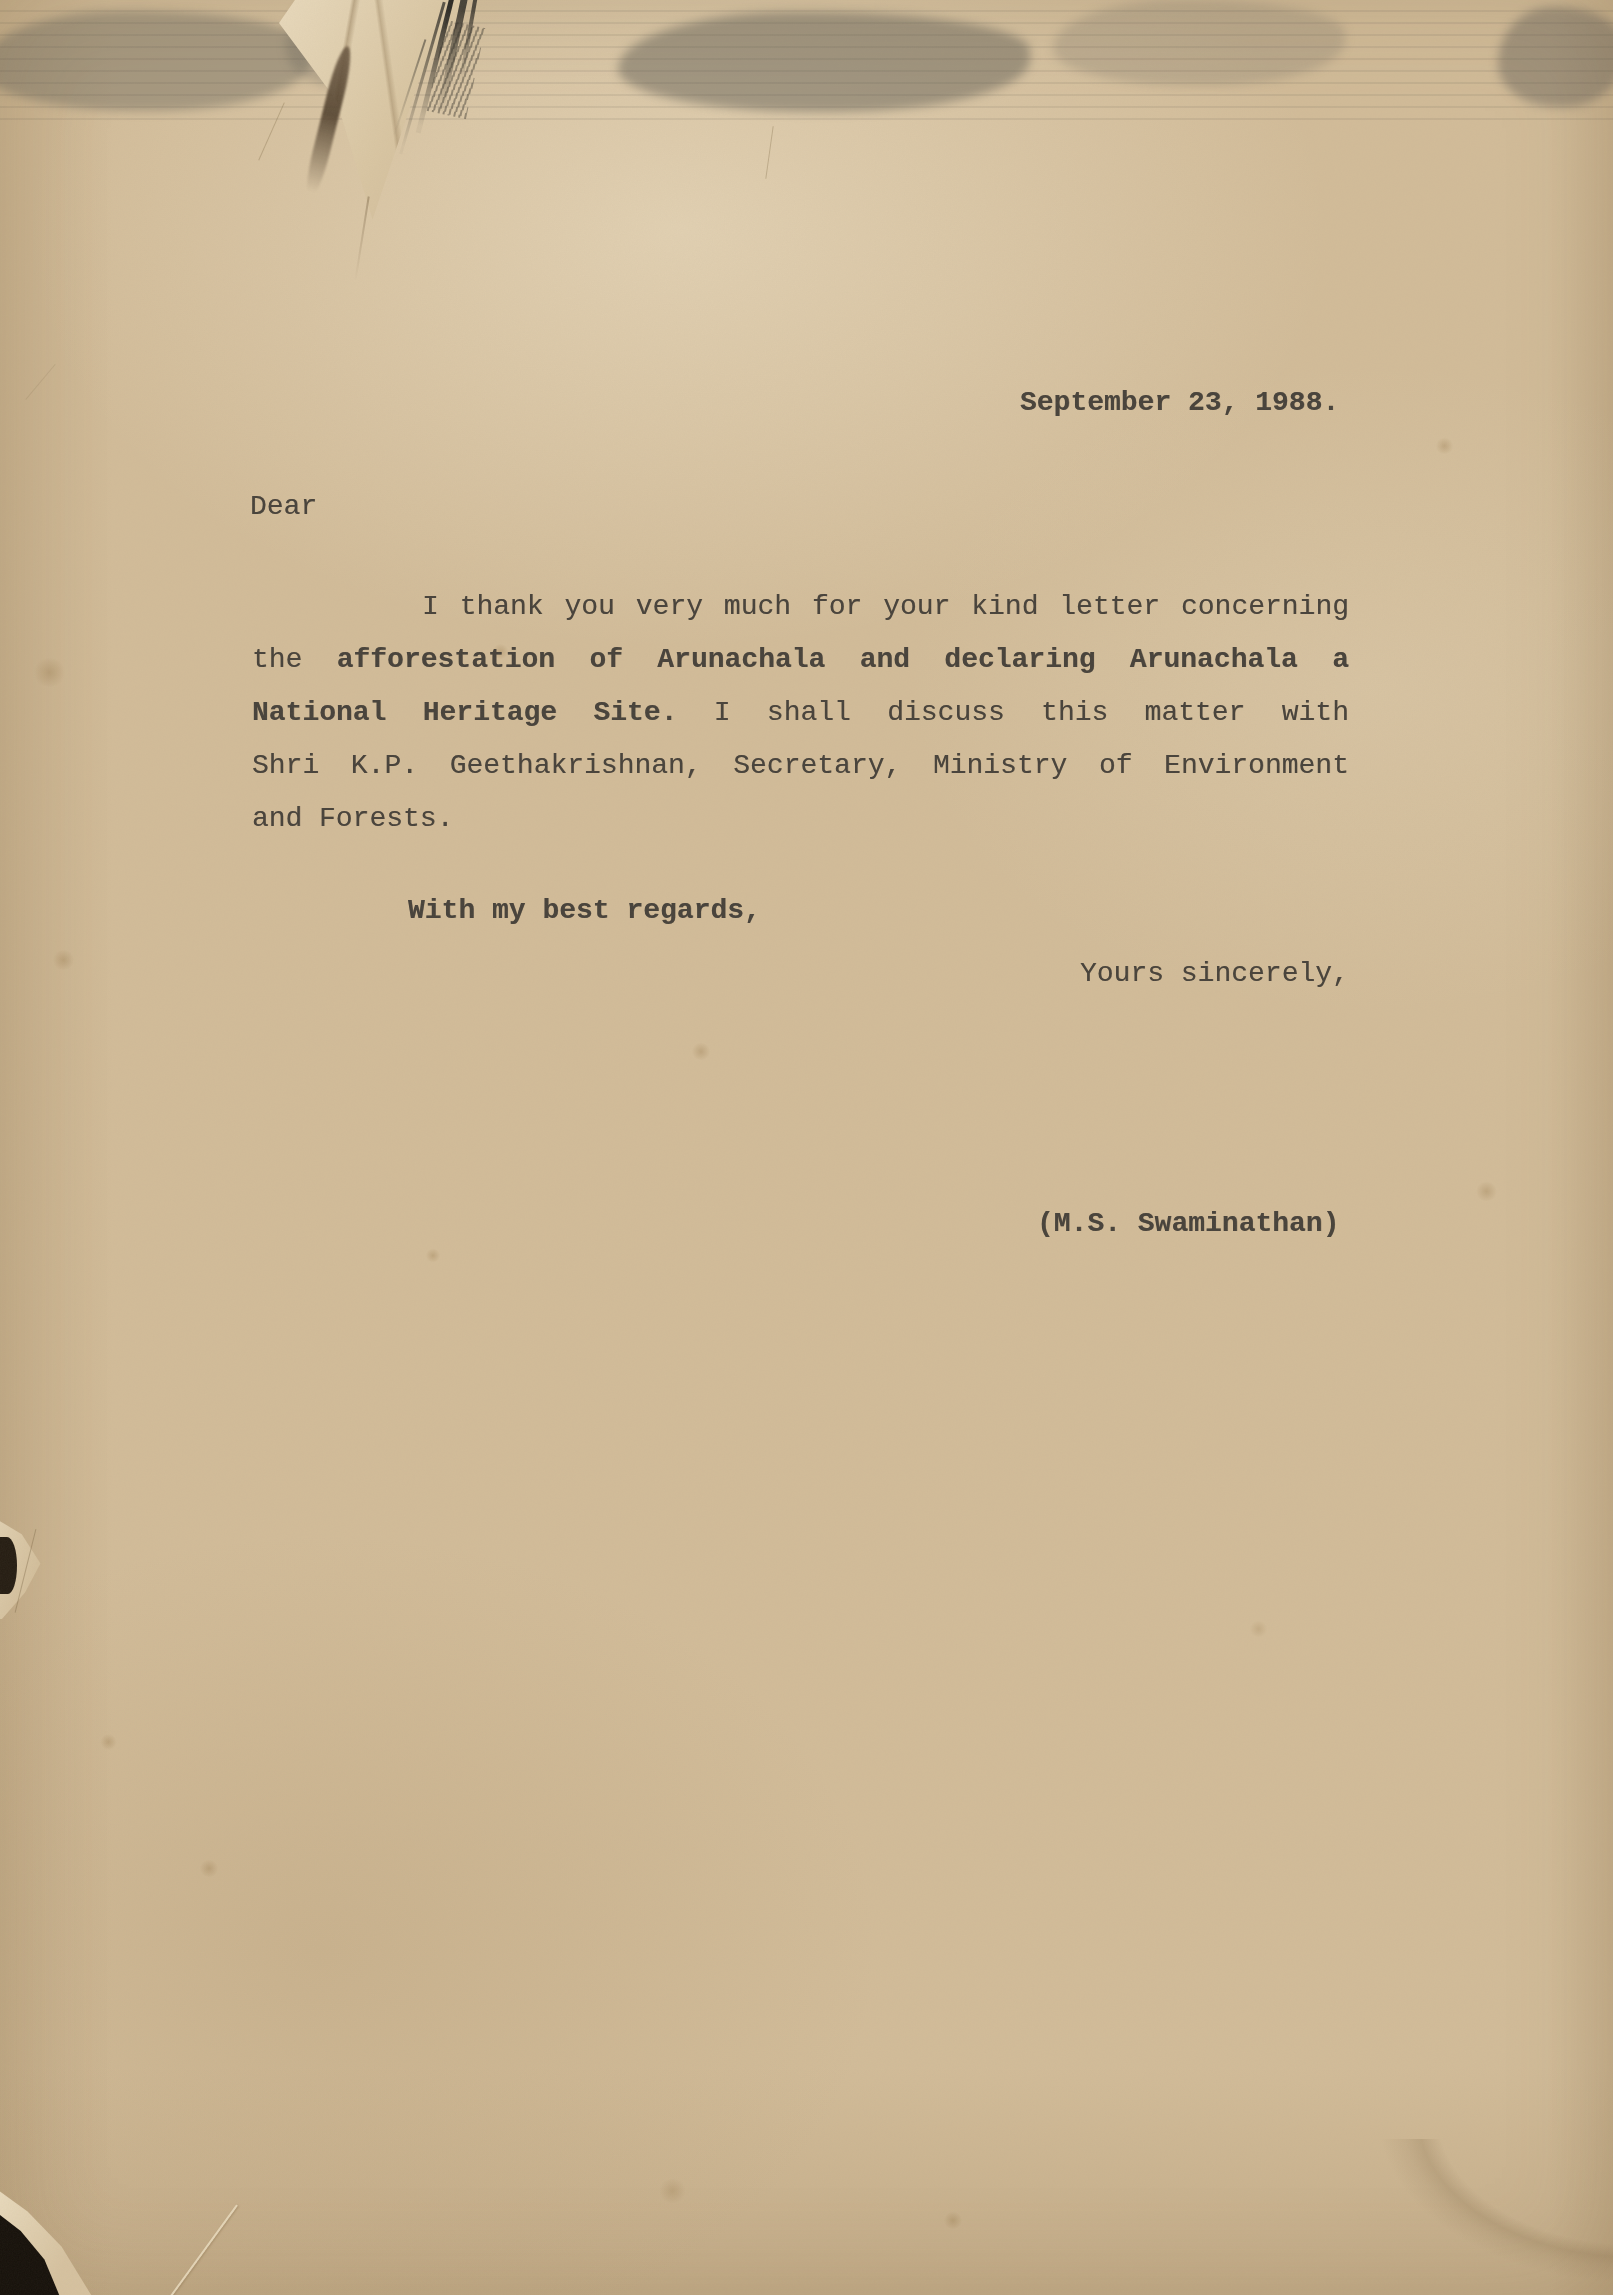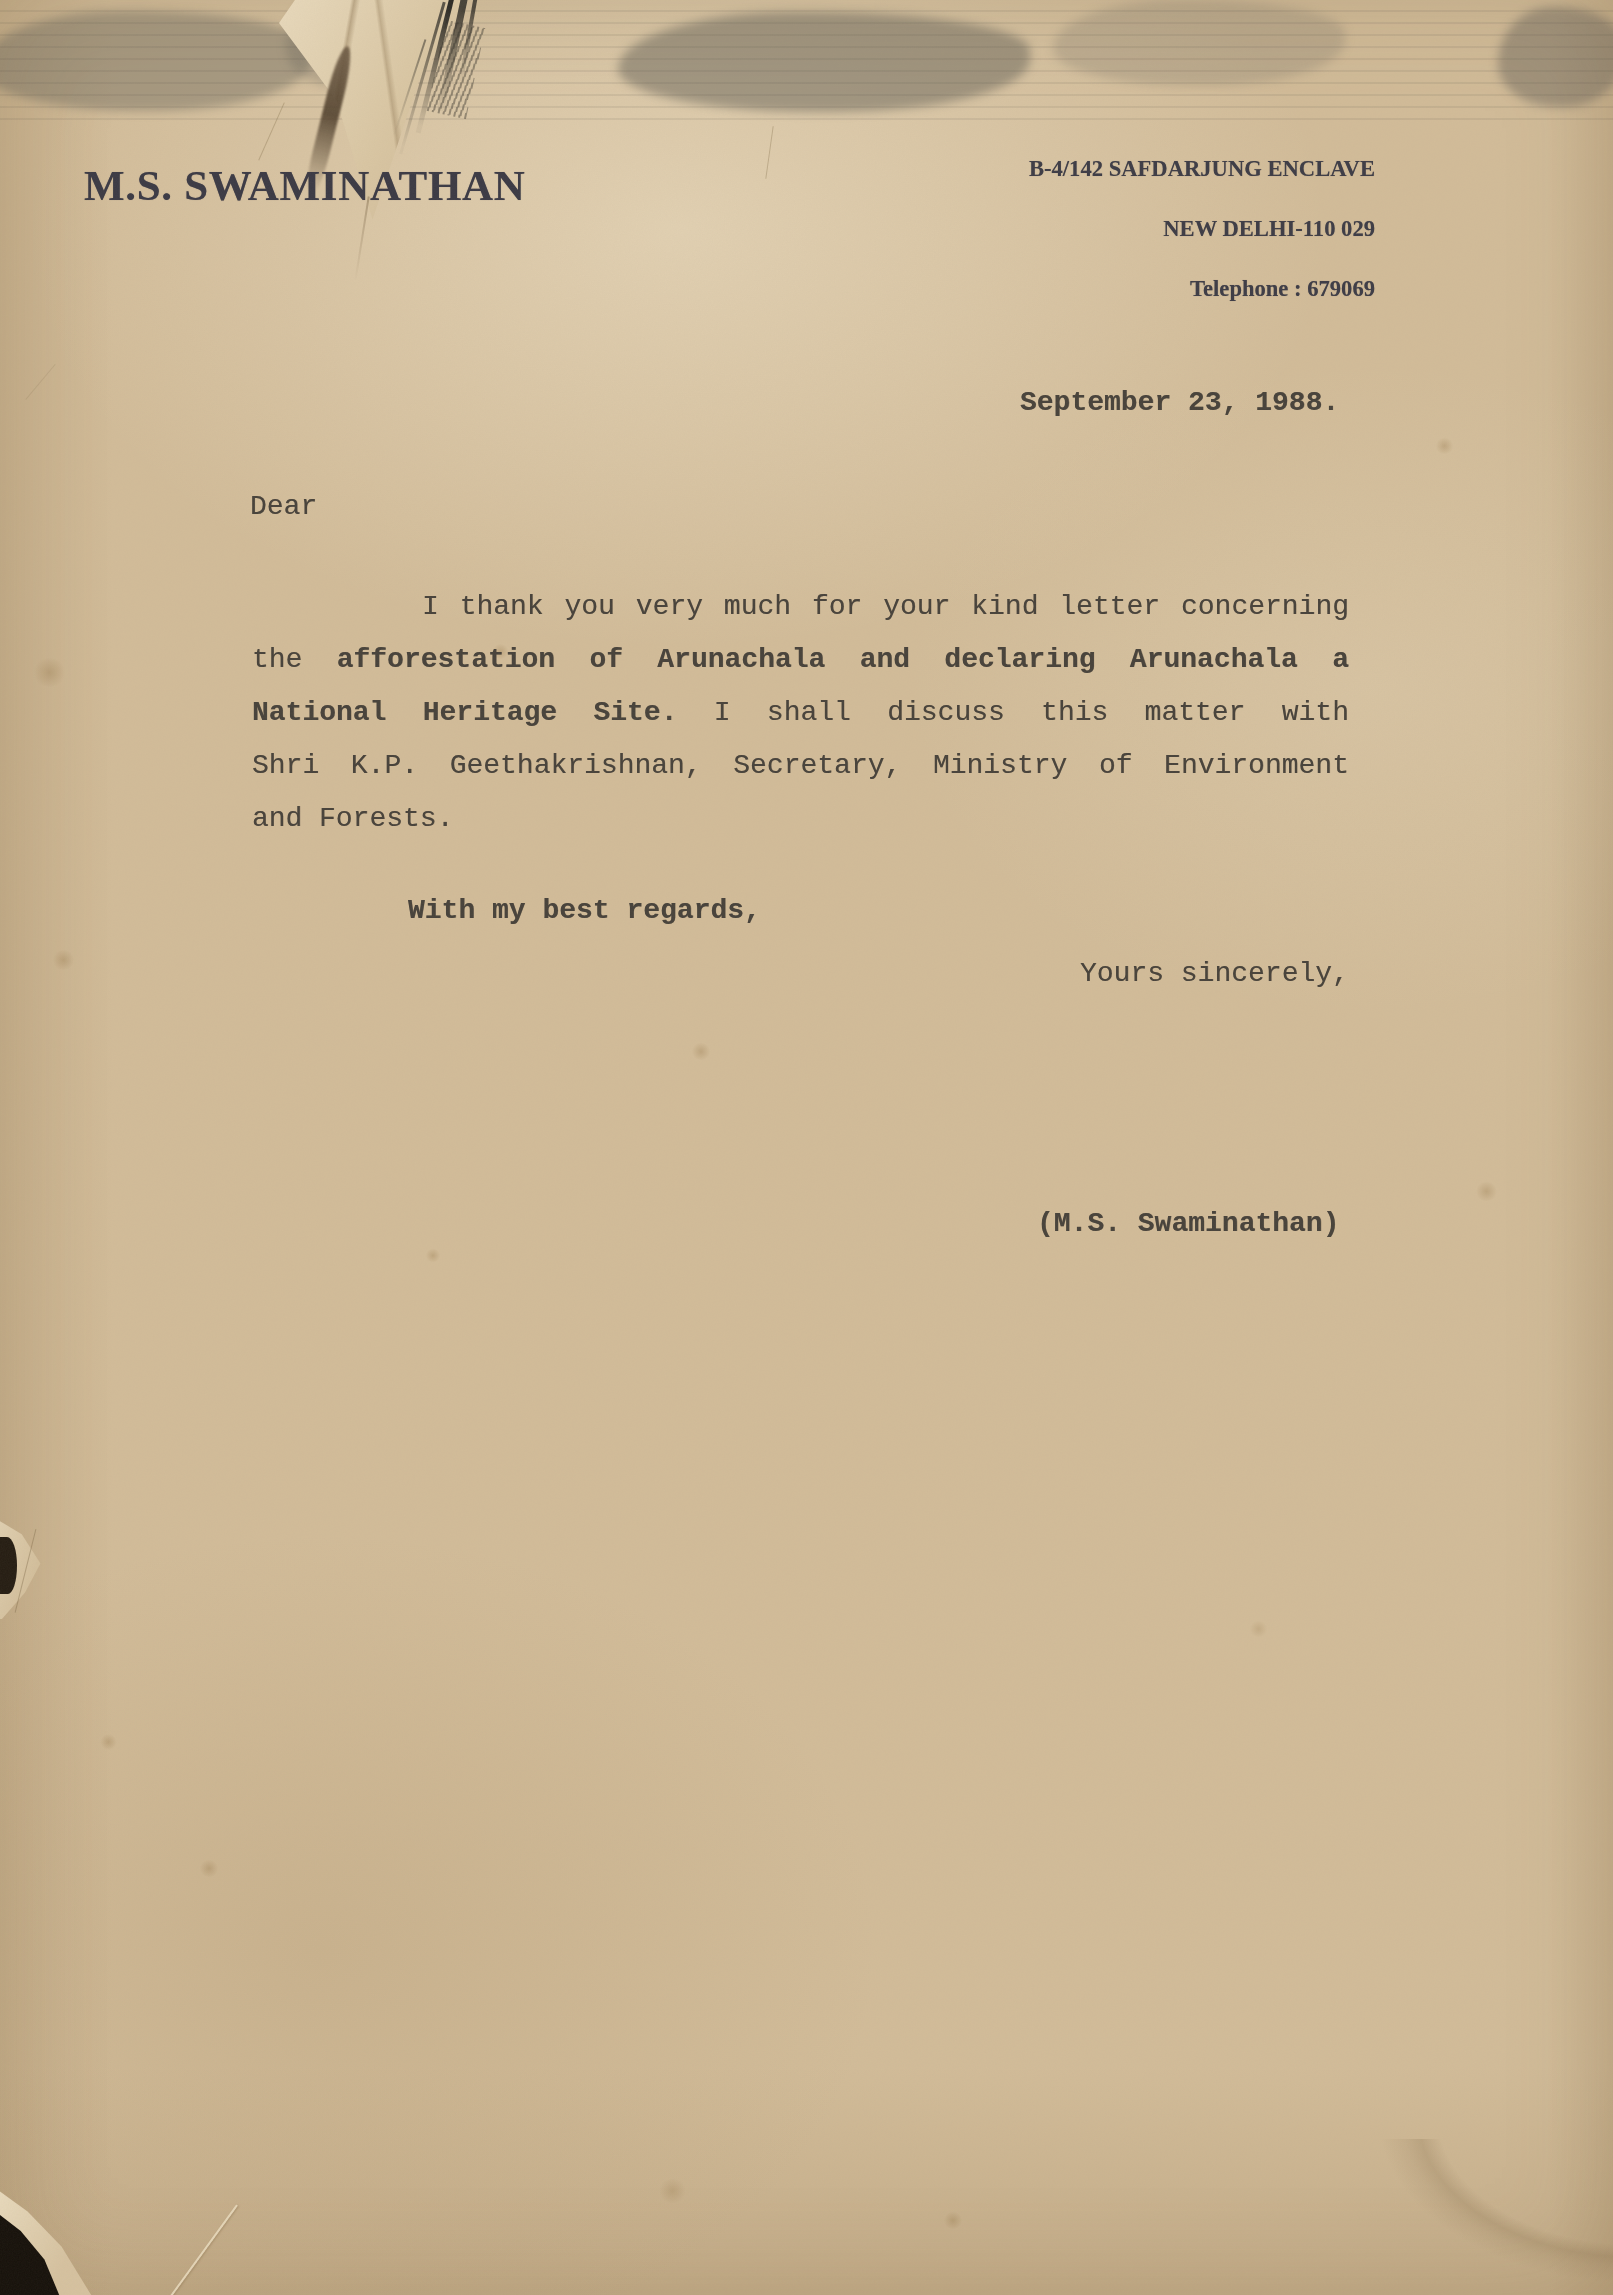--- a/index.html
+++ b/index.html
@@ -157,24 +157,20 @@
   <div class="spot" style="left:691px;top:1043px;width:20px;height:17.3px;"></div>
   <div class="spot" style="left:1435px;top:438px;width:18.6px;height:16px;"></div>
   <div class="spot" style="left:1475px;top:1182px;width:22.6px;height:18.6px;"></div>
   <div class="spot" style="left:199px;top:1860px;width:20px;height:17.3px;"></div>
   <div class="spot" style="left:658px;top:2179px;width:29px;height:24px;opacity:.8;"></div>
   <div class="spot" style="left:943px;top:2212px;width:20px;height:17.3px;"></div>
   <div class="spot" style="left:100px;top:1734px;width:17.3px;height:16px;"></div>
   <div class="spot" style="left:1249px;top:1621px;width:18.6px;height:16px;opacity:.7;"></div>
   <div class="spot" style="left:425px;top:1249px;width:16px;height:13.3px;"></div>
 
-  <div class="letterhead">M.S. SWAMINATHAN</div>
-  <div class="addr"><span>B-4/142 SAFDARJUNG ENCLAVE</span><br>
-    <span>NEW DELHI-110 029</span><br>
-    <span>Telephone : 679069</span></div>
 
   <div class="tw date">September 23, 1988.</div>
   <div class="tw salutation">Dear</div>
 
   <div class="bodyblock">
       <div class="body-line just indent">
         <span class="word">I</span>
         <span class="word">thank</span>
         <span class="word">you</span>
         <span class="word">very</span>

